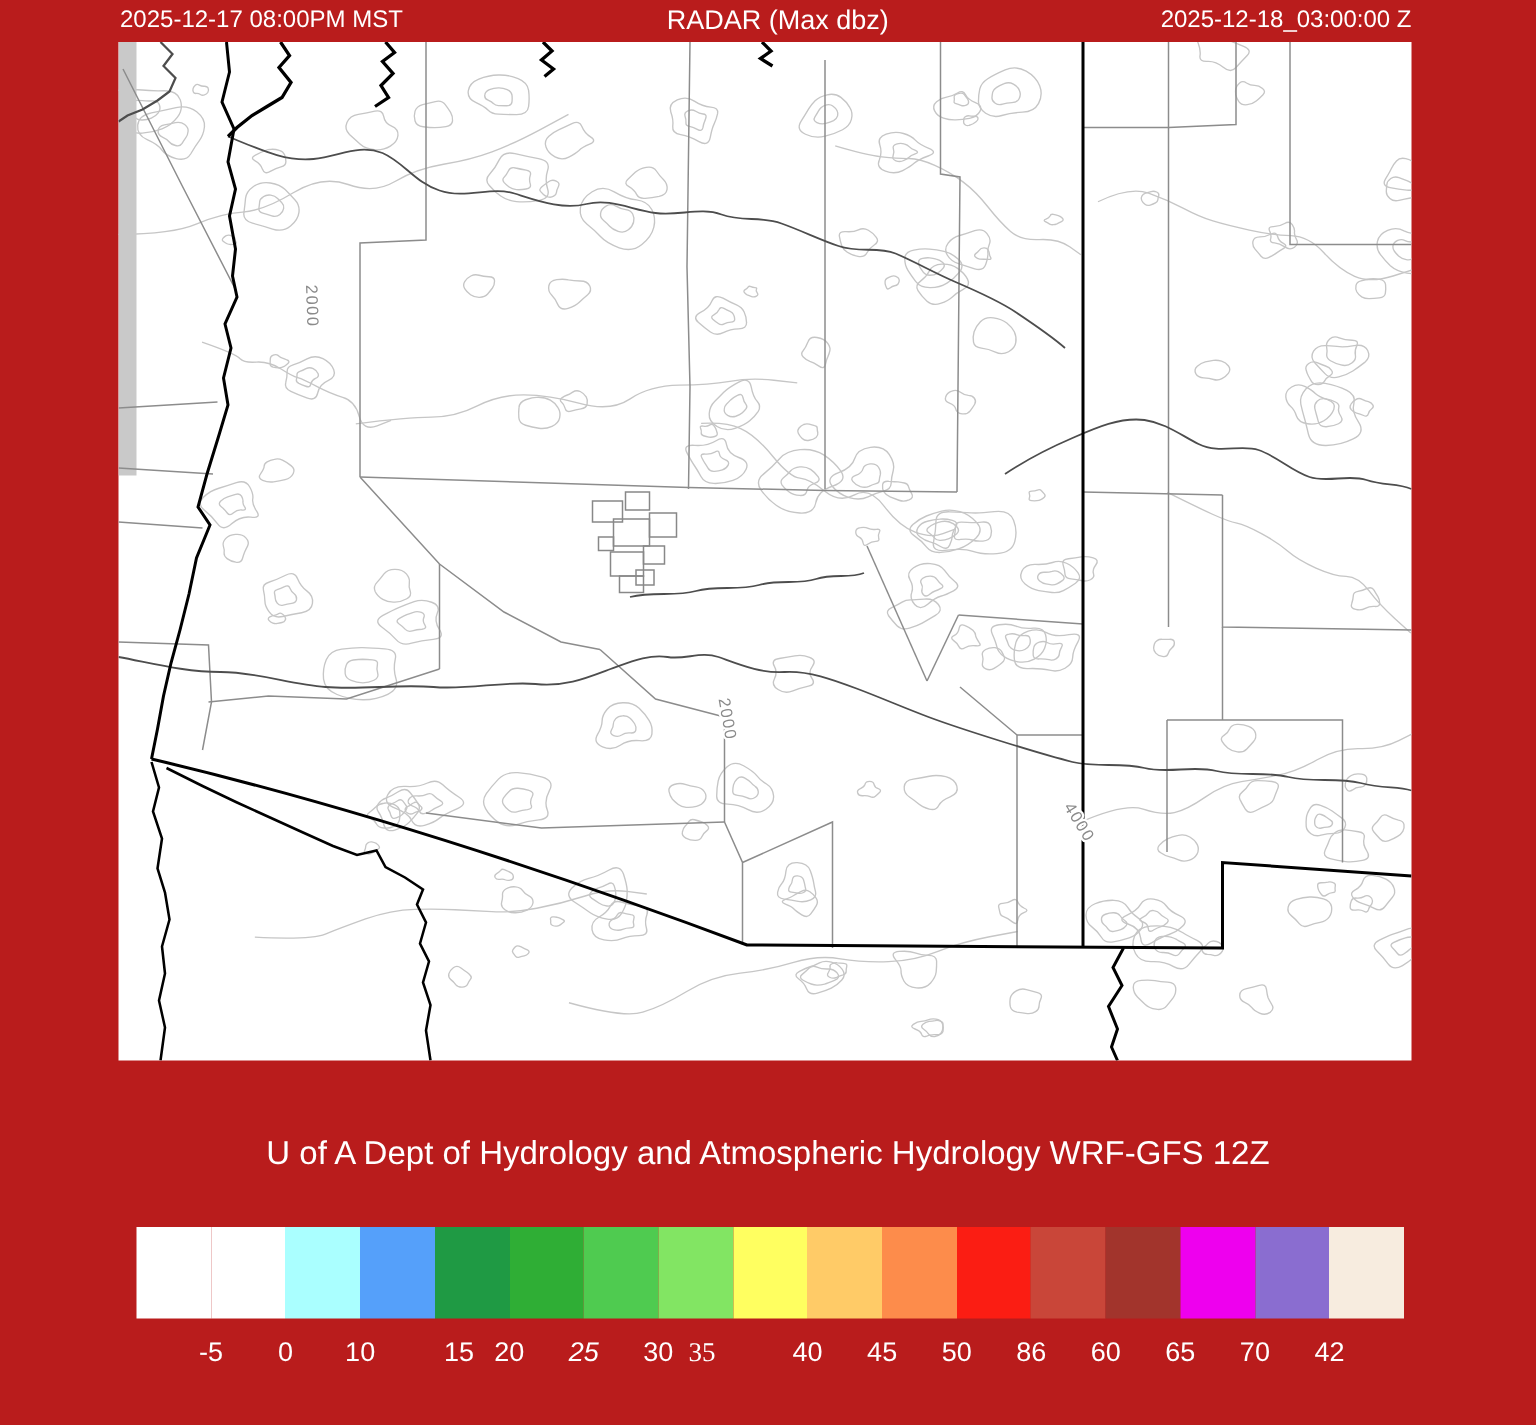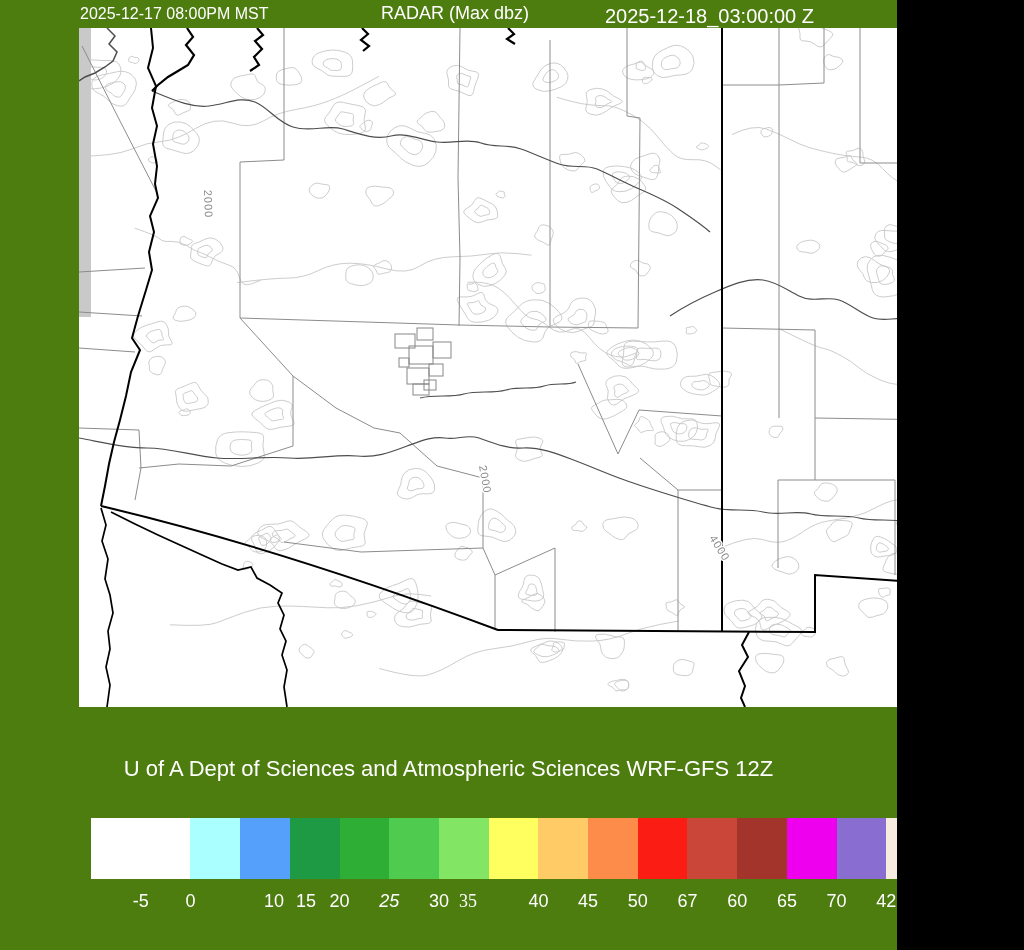--- a/index.html
+++ b/index.html
@@ -1,20 +1,20 @@
 <!DOCTYPE html>
 <html><head>
 <meta charset="utf-8">
 <style>
   html,body{margin:0;padding:0;background:#000;}
-  .page{position:relative;width:897px;height:950px;background:#4d7c0f;overflow:hidden;
+  .page{position:relative;width:1024px;height:950px;background:#b91c1c;overflow:hidden;
         font-family:"Liberation Sans","DejaVu Sans",sans-serif;color:#fff;}
   .hdr-left{position:absolute;left:80px;top:5px;font-size:16px;white-space:nowrap;}
   .hdr-title{position:absolute;left:0;right:0;top:3px;text-align:center;font-size:18px;white-space:nowrap;padding-left:13px;}
-  .hdr-right{position:absolute;right:83px;top:5px;font-size:20px;white-space:nowrap;}
+  .hdr-right{position:absolute;right:83px;top:5px;font-size:16px;white-space:nowrap;}
   .map{position:absolute;left:79px;top:28px;width:862px;height:679px;background:#fff;}
   .map svg{display:block;}
   .caption{position:absolute;left:0;right:0;top:756px;text-align:center;font-size:22px;white-space:nowrap;}
   .colorbar{position:absolute;left:91px;top:818px;width:845px;height:61px;display:flex;}
   .cb-seg{flex:1 1 0;height:100%;}
   .cb-ticks{position:absolute;left:91px;top:891px;width:845px;height:22px;}
   .cb-tick{position:absolute;top:0;transform:translateX(-50%);font-size:18px;color:#fff;}
   .map-label{font-size:11px;fill:#8a8a8a;letter-spacing:1px;paint-order:stroke;stroke:#ffffff;stroke-width:3px;}
 </style>
 </head>
@@ -290,21 +290,21 @@
       </g>
 
       <g>
         <text class="map-label" transform="translate(125,162) rotate(88)">2000</text>
         <text class="map-label" transform="translate(400,438) rotate(80)">2000</text>
         <text class="map-label" transform="translate(630,510) rotate(58)">4000</text>
       </g>
     </svg>
   </div>
 
-  <div class="caption">U of A Dept of Sciences and Atmospheric Sciences WRF-GFS 12Z</div>
+  <div class="caption">U of A Dept of Hydrology and Atmospheric Hydrology WRF-GFS 12Z</div>
 
   <div class="colorbar" id="colorbar">
       <div class="cb-seg" style="background: rgb(255, 255, 255);"></div>
       <div class="cb-seg" style="background: rgb(255, 255, 255);"></div>
       <div class="cb-seg" style="background: rgb(170, 255, 255);"></div>
       <div class="cb-seg" style="background: rgb(85, 160, 250);"></div>
       <div class="cb-seg" style="background: rgb(31, 154, 68);"></div>
       <div class="cb-seg" style="background: rgb(47, 174, 53);"></div>
       <div class="cb-seg" style="background: rgb(79, 203, 80);"></div>
       <div class="cb-seg" style="background: rgb(130, 229, 99);"></div>
@@ -314,29 +314,29 @@
       <div class="cb-seg" style="background: rgb(251, 29, 19);"></div>
       <div class="cb-seg" style="background: rgb(201, 70, 57);"></div>
       <div class="cb-seg" style="background: rgb(162, 52, 44);"></div>
       <div class="cb-seg" style="background: rgb(238, 0, 238);"></div>
       <div class="cb-seg" style="background: rgb(138, 109, 208);"></div>
       <div class="cb-seg" style="background: rgb(247, 236, 223);"></div>
     </div>
   <div class="cb-ticks" id="colorbar-ticks">
       <span class="cb-tick" style="left: 49.7px;">-5</span>
       <span class="cb-tick" style="left: 99.4px;">0</span>
-      <span class="cb-tick" style="left: 149.1px; margin-left: 34px;">10</span>
+      <span class="cb-tick" style="left: 149.1px;">10</span>
       <span class="cb-tick" style="left: 215px;">15</span>
       <span class="cb-tick" style="left: 248.5px;">20</span>
       <span class="cb-tick" style="left: 298.2px; font-style: italic;">25</span>
       <span class="cb-tick" style="left: 347.9px;">30</span>
       <span class="cb-tick" style="left: 377px; font-family: Liberation Serif, serif;">35</span>
       <span class="cb-tick" style="left: 447.4px; text-align: right;">40</span>
       <span class="cb-tick" style="left: 497.1px;">45</span>
       <span class="cb-tick" style="left: 546.8px;">50</span>
-      <span class="cb-tick" style="left: 596.5px;">67</span>
+      <span class="cb-tick" style="left: 596.5px;">86</span>
       <span class="cb-tick" style="left: 646.2px;">60</span>
       <span class="cb-tick" style="left: 695.9px;">65</span>
       <span class="cb-tick" style="left: 745.6px;">70</span>
       <span class="cb-tick" style="left: 795.3px;">42</span>
     </div>
 
 </div>
 
 </body></html>

